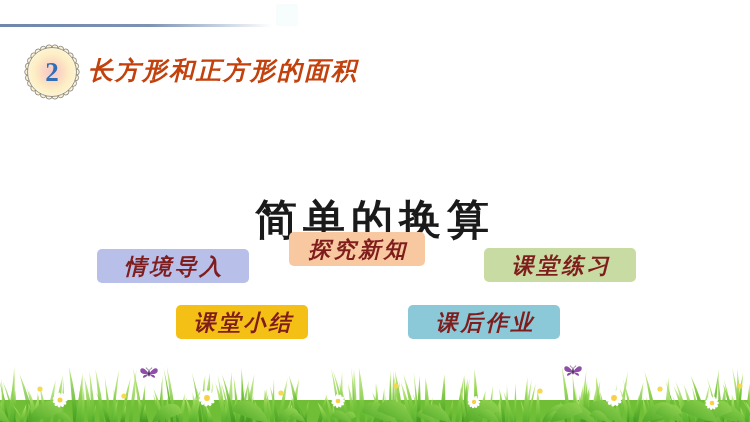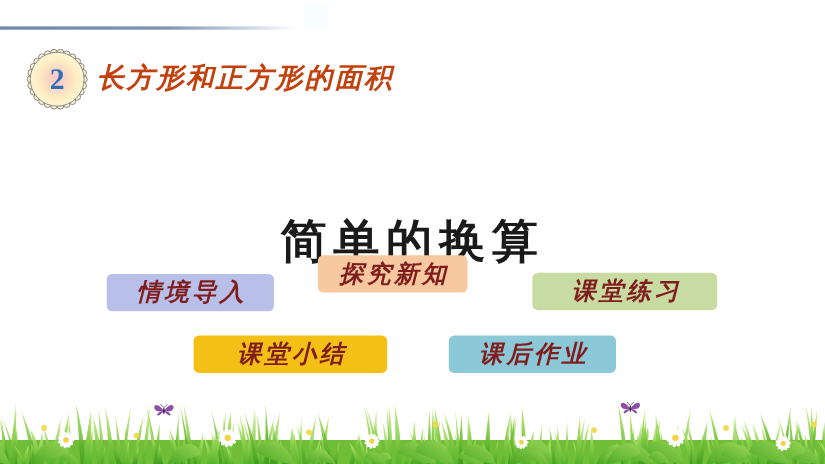--- a/index.html
+++ b/index.html
@@ -207,22 +207,22 @@
     <div id="chapter-number">2</div>
   </div>
 
   <div id="chapter-title">长方形和正方形的面积</div>
 
   <div id="main-title">简单的换算</div>
 
   <div id="nav-buttons">
       <div class="nav-btn" style="left: 97px; top: 249px; width: 152px; background: rgb(184, 191, 232);">情境导入</div>
       <div class="nav-btn" style="left: 289px; top: 232px; width: 136px; background: rgb(248, 201, 160);">探究新知</div>
-      <div class="nav-btn" style="left: 484px; top: 248px; width: 168px; background: rgb(199, 219, 162);">课堂练习</div>
-      <div class="nav-btn" style="left: 176px; top: 305px; width: 176px; background: rgb(245, 192, 21);">课堂小结</div>
+      <div class="nav-btn" style="left: 484px; top: 248px; width: 152px; background: rgb(199, 219, 162);">课堂练习</div>
+      <div class="nav-btn" style="left: 176px; top: 305px; width: 132px; background: rgb(245, 192, 21);">课堂小结</div>
       <div class="nav-btn" style="left: 408px; top: 305px; width: 152px; background: rgb(140, 201, 216);">课后作业</div>
     </div>
 
   <div id="grass-strip">
     <svg width="750" height="66" viewBox="0 0 750 66" preserveAspectRatio="none">
       <defs>
         <linearGradient id="bladeG" x1="0" y1="1" x2="0" y2="0">
           <stop offset="0%" stop-color="#56b12a"></stop>
           <stop offset="55%" stop-color="#8ed14e"></stop>
           <stop offset="100%" stop-color="#cdee8e"></stop>

